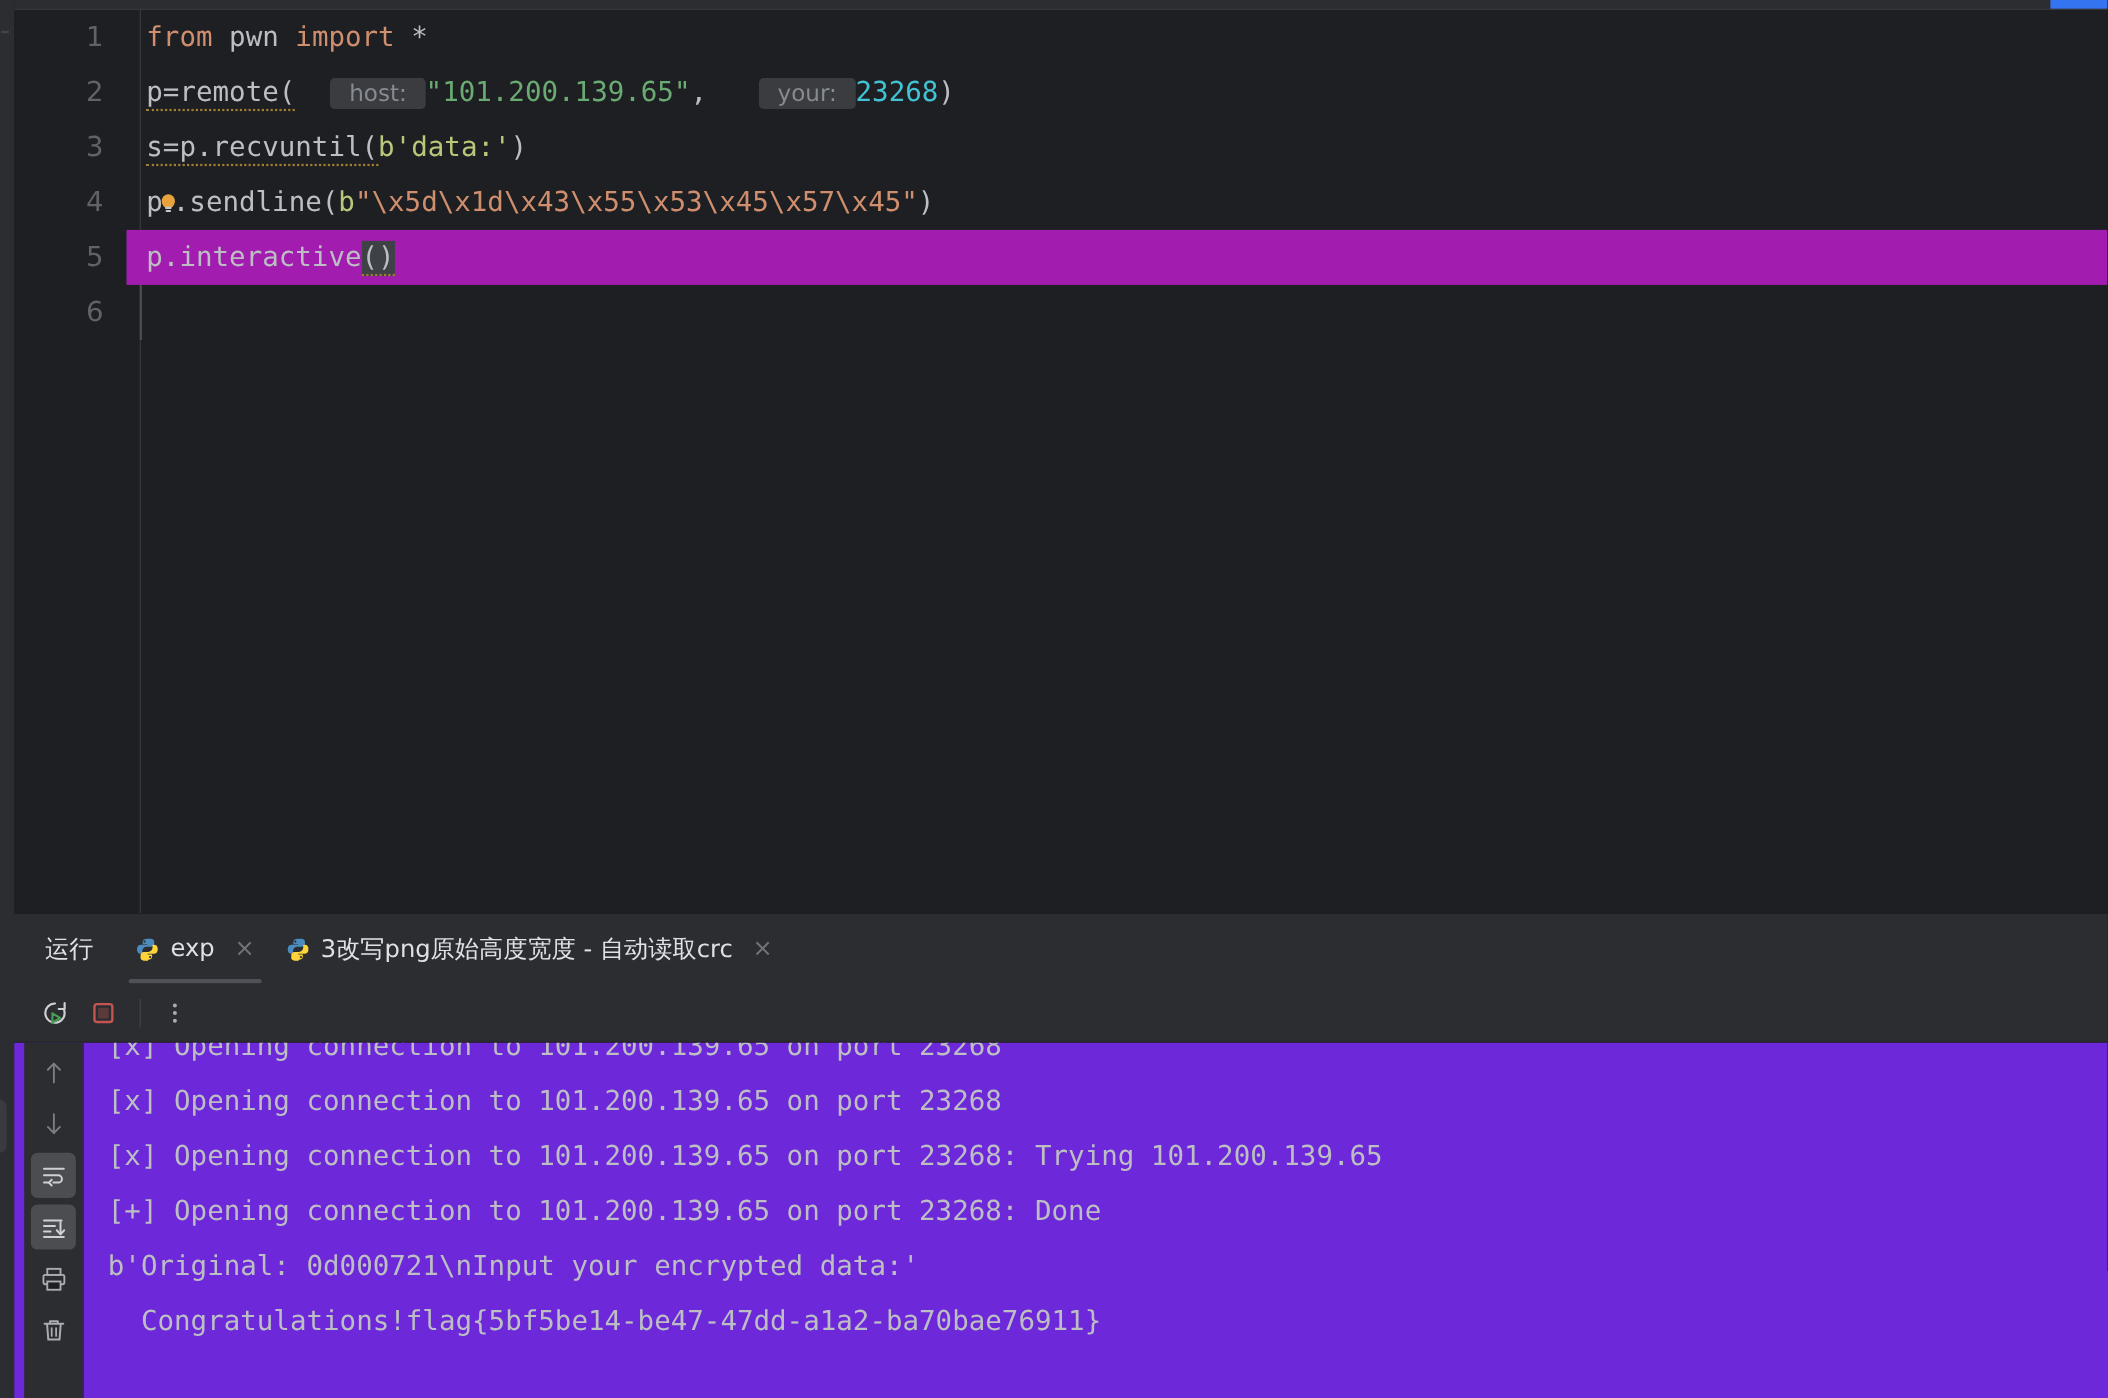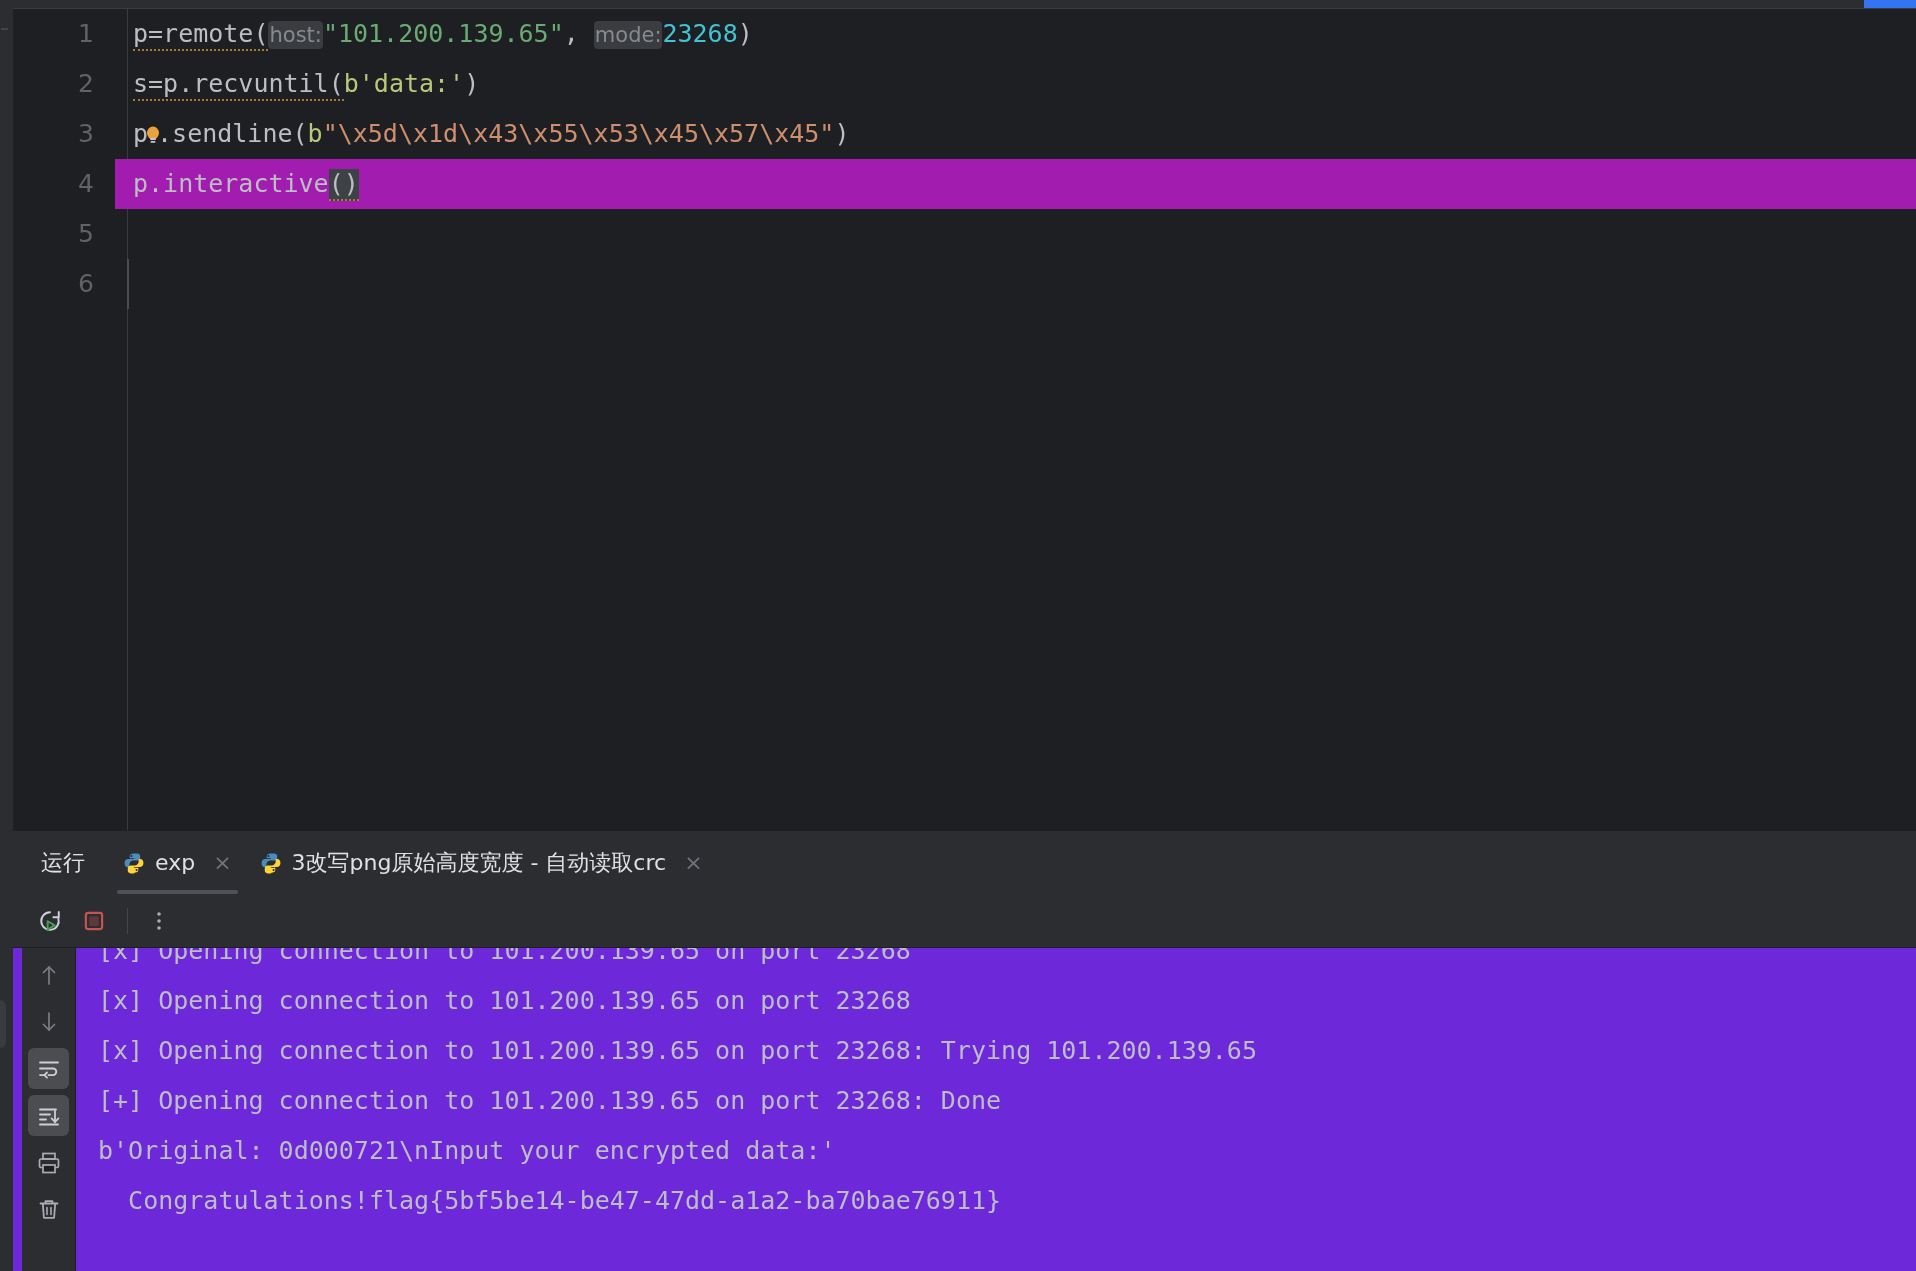--- a/index.html
+++ b/index.html
@@ -85,22 +85,22 @@
   
   .kw   { color:#cf8e6d; }        
   .fn   { color:#b4a7f5; }        
   .str  { color:#6aab73; }        
   .num  { color:#42c3d4; }        
   .bstr { color:#b9c77a; }        
   .esc  { color:#cf8e6d; }        
   .plain{ color:#bcbec4; }
   .hint {
     background:#3a3c40; color:#868a91;
-    border-radius:4px; padding:2px 1px;
-    font-size:21px; font-family:"DejaVu Sans", sans-serif;
+    border-radius:4px; padding:2px 17px;
+    font-size:21px; font-family:"DejaVu Sans", sans-serif;margin-left:32px;
   }
   .bracket-hl {
     background:#3e4246; color:#bcbec4;
   }
   .squiggle {
     border-bottom:2px dotted #a47f2f;
     padding-bottom:1px;
   }
   .bulb {
     display:inline-block; width:16px; height:20px;
@@ -207,22 +207,23 @@
         <div class="gutter-line">2</div>
         <div class="gutter-line">3</div>
         <div class="gutter-line">4</div>
         <div class="gutter-line">5</div>
         <div class="gutter-line">6</div>
       </div>
       <div class="gutter-divider"></div>
 
       <div class="code-area">
 
-
-        <div class="code-line"><span class="plain squiggle">p=remote(</span><span class="hint">host:</span><span class="str">"101.200.139.65"</span><span class="plain">, </span><span class="hint">mode:</span><span class="num">23268</span><span class="plain">)</span></div>
+        <div class="code-line"><span class="kw">from</span><span class="plain"> pwn </span><span class="kw">import</span><span class="plain"> *</span></div>
+
+        <div class="code-line"><span class="plain squiggle">p=remote(</span><span class="hint">host:</span><span class="str">"101.200.139.65"</span><span class="plain">, </span><span class="hint">your:</span><span class="num">23268</span><span class="plain">)</span></div>
 
         <div class="code-line"><span class="plain squiggle">s=p.recvuntil(</span><span class="bstr">b</span><span class="bstr">'data:'</span><span class="plain">)</span></div>
 
 
         <div class="code-line"><span class="plain">p</span><span class="bulb"><svg width="16" height="20" viewBox="0 0 16 20">
                 <ellipse cx="8" cy="8" rx="6" ry="6.5" fill="#e8a33d"></ellipse>
                 <rect x="5" y="13" width="6" height="2" rx="1" fill="#c6c8cc"></rect>
                 <rect x="5.5" y="16" width="5" height="1.8" rx="0.9" fill="#c6c8cc"></rect>
               </svg></span><span class="plain">.sendline(</span><span class="bstr">b</span><span class="esc">"</span><span class="esc">\x5d\x1d\x43\x55\x53\x45\x57\x45</span><span class="esc">"</span><span class="plain">)</span></div>
 

